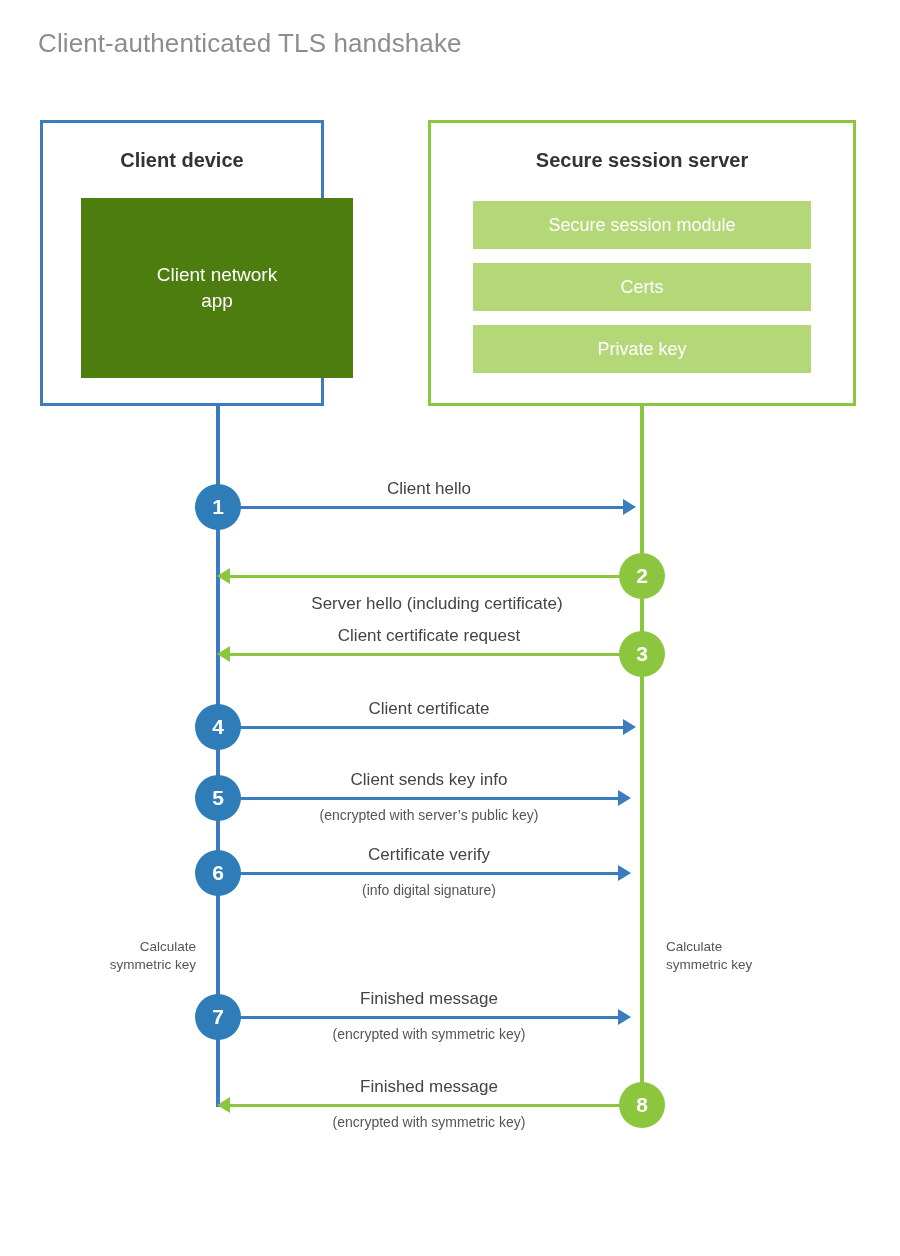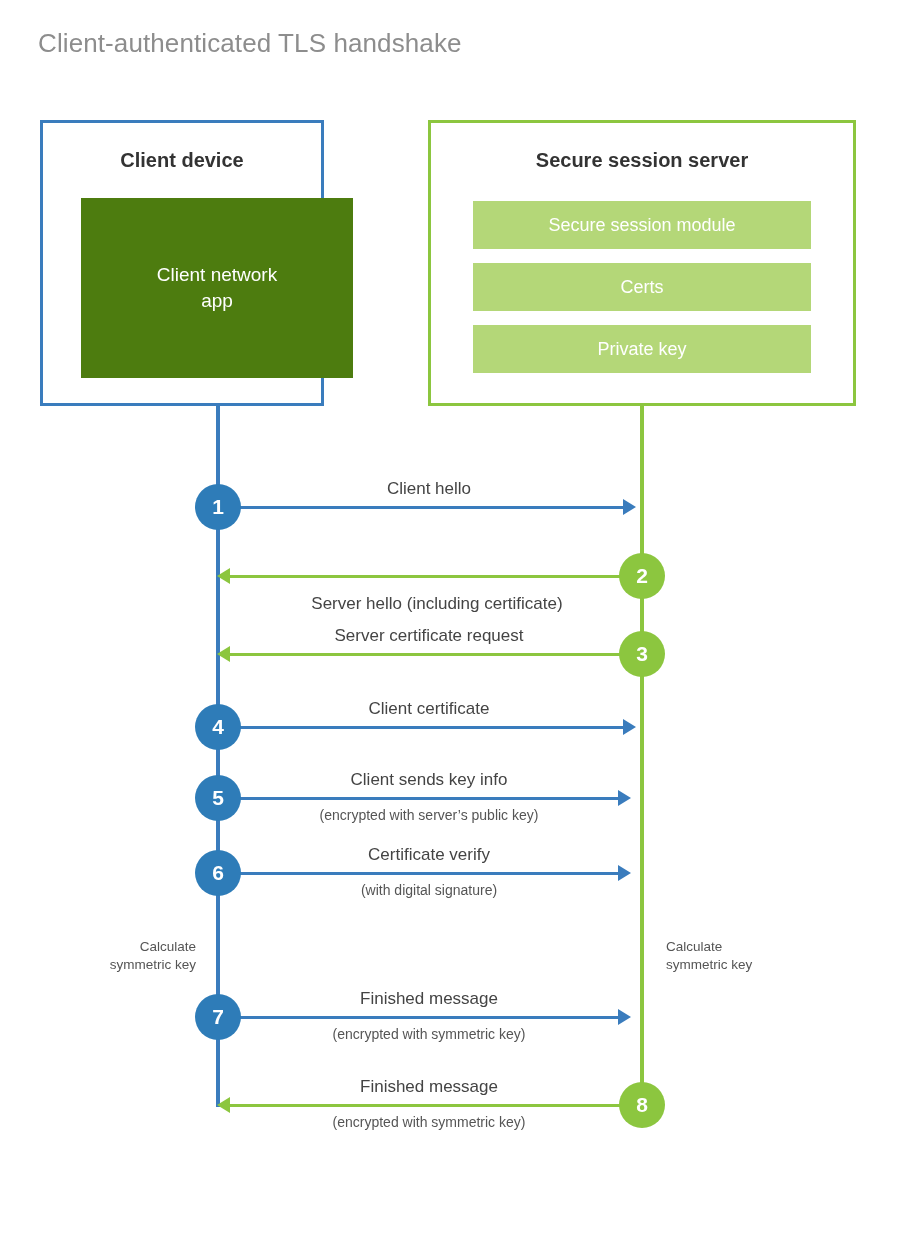--- a/index.html
+++ b/index.html
@@ -209,21 +209,21 @@
   <div class="msg" style="left:0; top:576px;">
     <div class="msg-line green" style="left:230px; width:412px;"></div>
     <div class="arrowhead left" style="left:217px;"></div>
     <div class="msg-label" style="left:226px; width:422px;margin-top:46px;">Server hello (including certificate)</div>
     <div class="step-circle green">2</div>
   </div>
 
   <div class="msg" style="left:0; top:654px;">
     <div class="msg-line green" style="left:230px; width:412px;"></div>
     <div class="arrowhead left" style="left:217px;"></div>
-    <div class="msg-label" style="left:218px; width:422px;">Server certificate request</div>
+    <div class="msg-label" style="left:218px; width:422px;">Client certificate request</div>
     <div class="step-circle green">3</div>
   </div>
 
   <div class="msg" style="left:0; top:727px;">
     <div class="msg-line blue" style="left:218px; width:405px;"></div>
     <div class="arrowhead right" style="left:623px;"></div>
     <div class="msg-label" style="left:218px; width:422px;">Client certificate</div>
     <div class="step-circle blue">4</div>
   </div>
 
@@ -232,21 +232,21 @@
     <div class="arrowhead right" style="left:618px;"></div>
     <div class="msg-label" style="left:218px; width:422px;">Client sends key info</div>
     <div class="msg-sublabel" style="left:218px; width:422px;">(encrypted with server’s public key)</div>
     <div class="step-circle blue">5</div>
   </div>
 
   <div class="msg" style="left:0; top:873px;">
     <div class="msg-line blue" style="left:218px; width:400px;"></div>
     <div class="arrowhead right" style="left:618px;"></div>
     <div class="msg-label" style="left:218px; width:422px;">Certificate verify</div>
-    <div class="msg-sublabel" style="left:218px; width:422px;">(with digital signature)</div>
+    <div class="msg-sublabel" style="left:218px; width:422px;">(info digital signature)</div>
     <div class="step-circle blue">6</div>
   </div>
 
   <div class="msg" style="left:0; top:1017px;">
     <div class="msg-line blue" style="left:218px; width:400px;"></div>
     <div class="arrowhead right" style="left:618px;"></div>
     <div class="msg-label" style="left:218px; width:422px;">Finished message</div>
     <div class="msg-sublabel" style="left:218px; width:422px;">(encrypted with symmetric key)</div>
     <div class="step-circle blue">7</div>
   </div>

